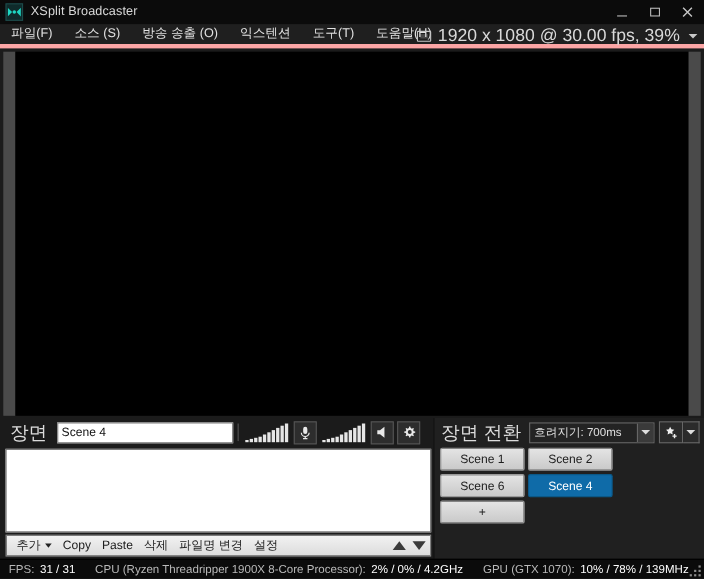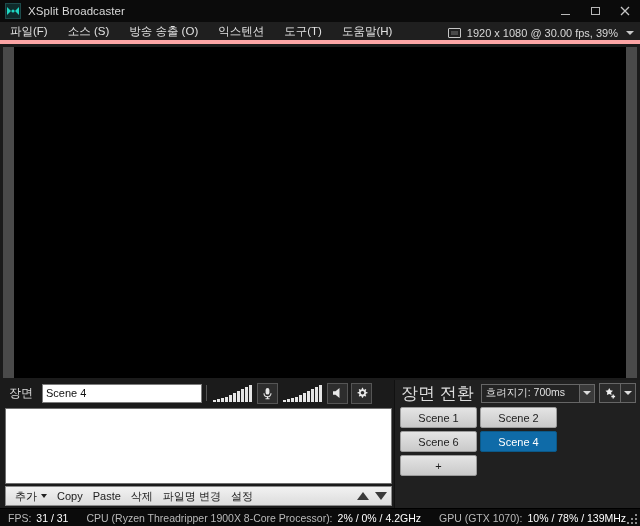--- a/index.html
+++ b/index.html
@@ -76,21 +76,21 @@
   .monitor-icon {
     width: 13px; height: 10px;
     border: 1px solid #c5c5c5;
     border-radius: 1px;
     position: relative;
   }
   .monitor-icon::after {
     content:""; position:absolute; left:2px; right:2px; top:2px; bottom:2px;
     background:#c5c5c5; opacity:.25;
   }
-  .res-text { color: #d9d9d9; font-size: 11px; white-space: nowrap; }
+  .res-text { color: #d9d9d9; font-size: 16px; white-space: nowrap; }
   .caret-dn {
     width: 0; height: 0;
     border-left: 4px solid transparent;
     border-right: 4px solid transparent;
     border-top: 4px solid #c9c9c9;
     margin-left: 2px;
   }
 
   
   .preview-wrap {
@@ -130,21 +130,21 @@
   }
 
   
   .scene-row {
     height: 26px; min-height: 26px;
     display: flex; align-items: center;
     gap: 0;
     padding: 0 2px 0 6px;
   }
   .scene-label {
-    color: #dcdcdc; font-size: 12px;
+    color: #dcdcdc; font-size: 17px;
     margin-right: 9px; white-space: nowrap;
   }
   .scene-input {
     width: 160px; height: 19px;
     background: #fff;
     border: 1px solid #7c7c7c;
     color: #111; font-size: 11px;
     font-family: "Liberation Sans", sans-serif;
     padding: 0 3px;
     outline: none;

